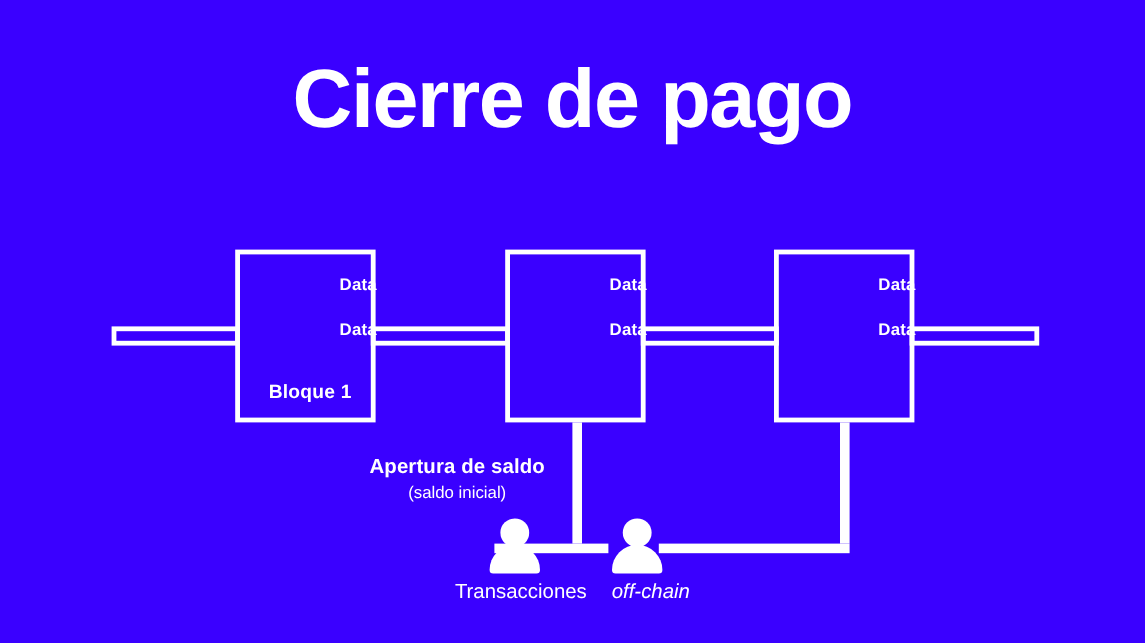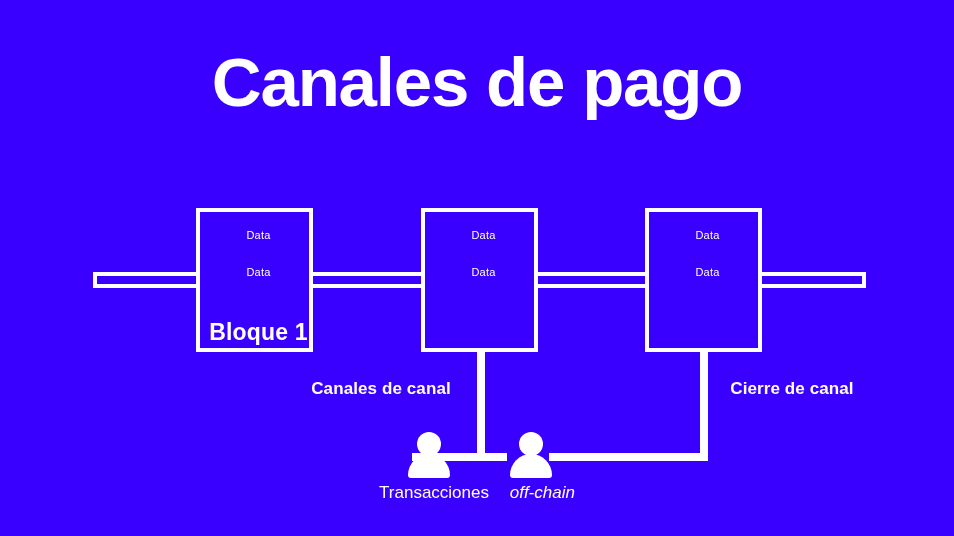--- a/index.html
+++ b/index.html
@@ -47,33 +47,34 @@
     height: 144px;
     border: 4px solid #ffffff;
     box-sizing: border-box;
     background: transparent;
   }
   .block .data-line {
     position: absolute;
     left: 0;
     width: 117px;
     text-align: center;
-    font-size: 11px;
-    font-weight: 400;
+    font-size: 14px;
+    font-weight: 700;
     letter-spacing: 0.2px;
+    padding-left: 40px;
   }
   .block .data-1 { top: 17px; }
   .block .data-2 { top: 54px; }
   .block .block-label {
     position: absolute;
     left: 0;
     width: 117px;
     top: 107px;
     text-align: center;
-    font-size: 23px;
+    font-size: 16px;
     font-weight: 700;
     letter-spacing: 0.2px;
   }
 
   #block-1 { left: 196px; top: 208px; }
   #block-2 { left: 421px; top: 208px; }
   #block-3 { left: 645px; top: 208px; }
 
   
   .connector {
@@ -161,21 +162,21 @@
   #caption-offchain .em {
     font-style: italic;
     margin-left: 16px;
   }
 </style>
 </head>
 <body>
 
 <div id="slide">
 
-  <div class="title">Canales de pago</div>
+  <div class="title">Cierre de pago</div>
 
   <div class="connector" id="connector-left"></div>
   <div class="connector" id="connector-1-2"></div>
   <div class="connector" id="connector-2-3"></div>
   <div class="connector" id="connector-right"></div>
 
   <div class="block" id="block-1">
     <div class="data-line data-1">Data</div>
     <div class="data-line data-2">Data</div>
     <div class="block-label">Bloque 1</div>
@@ -199,22 +200,22 @@
   <div class="person" id="person-left">
     <div class="head"></div>
     <div class="body"></div>
   </div>
   <div class="person" id="person-right">
     <div class="head"></div>
     <div class="body"></div>
   </div>
 
   <div class="caption" id="caption-open">
-    <span class="caption-main">Canales de canal</span>
+    <span class="caption-main">Apertura de saldo</span>
+    <span class="caption-sub">(saldo inicial)</span>
   </div>
 
   <div class="caption" id="caption-close">
-    <span class="caption-main">Cierre de canal</span>
   </div>
 
   <div id="caption-offchain"><span>Transacciones </span><span class="em">off-chain</span></div>
 
 </div>
 
 </body></html>

